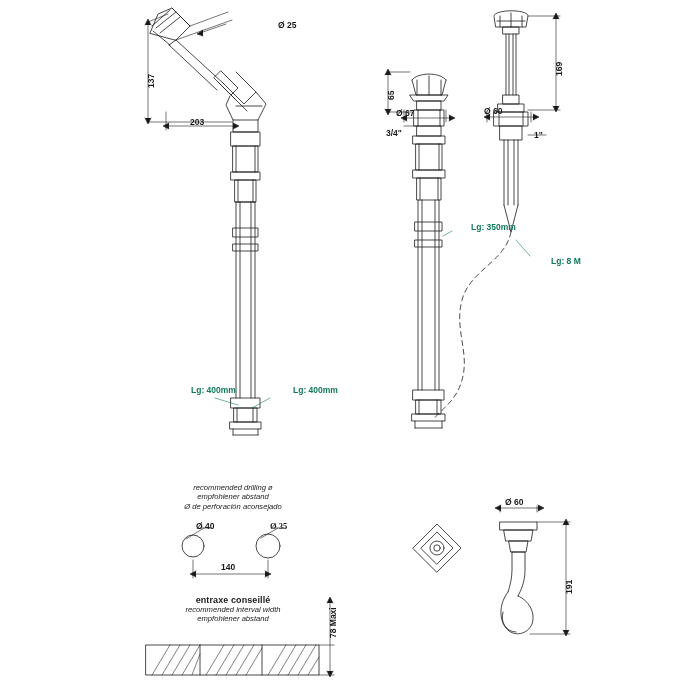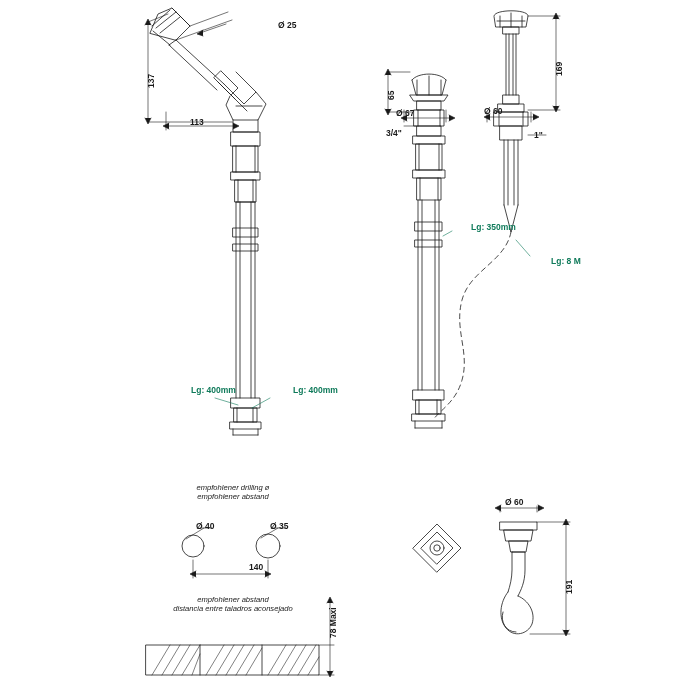--- a/index.html
+++ b/index.html
@@ -226,45 +226,47 @@
       <path d="M563 630 L566 636 L569 630" fill="#1a1a1a"></path>
       <path d="M537 522 L570 522 M530 634 L570 634"></path>
     </g>
   </g>
 
   </g>
 </svg>
 
 <div class="lbl" style="left:230px;top:20px;margin-left:48px;">Ø 25</div>
 <div class="lbl rot" style="left:146px;top:88px;transform:rotate(-90deg);">137</div>
-<div class="lbl" style="left:190px;top:117px;">113</div>
+<div class="lbl" style="left:190px;top:117px;">203</div>
 <div class="lbl green" style="left:170px;top:385px;">Lg: 400mm</div>
 <div class="lbl green" style="left:272px;top:385px;">Lg: 400mm</div>
 
 <div class="lbl rot" style="left:386px;top:100px;transform:rotate(-90deg);">65</div>
 <div class="lbl" style="left:396px;top:108px;">Ø 67</div>
 <div class="lbl" style="left:386px;top:128px;">3/4"</div>
 <div class="lbl" style="left:484px;top:106px;">Ø 60</div>
 <div class="lbl" style="left:534px;top:130px;">1"</div>
 <div class="lbl rot" style="left:554px;top:76px;transform:rotate(-90deg);">169</div>
 <div class="lbl green" style="left:450px;top:222px;">Lg: 350mm</div>
 <div class="lbl green" style="left:530px;top:256px;">Lg: 8 M</div>
 
 <div class="cap" style="left:118px;top:483px;width:230px;">
-  <i>empfohlener drilling ø</i>
+  <i>recommended drilling ø</i>
+  <i>empfohlener abstand</i>
+  <i>Ø de perforación aconsejado</i>
+</div>
+
+<div class="lbl" style="left:196px;top:521px;">Ø 40</div>
+<div class="lbl" style="left:270px;top:521px;font-family:Liberation Serif, serif;">Ø 35</div>
+<div class="lbl" style="left:221px;top:562px;">140</div>
+
+<div class="cap" style="left:118px;top:595px;width:230px;">
+  <b>entraxe conseillé</b>
+  <i>recommended interval width</i>
   <i>empfohlener abstand</i>
 </div>
 
-<div class="lbl" style="left:196px;top:521px;">Ø 40</div>
-<div class="lbl" style="left:270px;top:521px;">Ø 35</div>
-<div class="lbl" style="left:221px;top:562px;margin-left:28px;">140</div>
-
-<div class="cap" style="left:118px;top:595px;width:230px;">
-  <i>empfohlener abstand</i>
-  <i>distancia entre taladros aconsejado</i>
-</div>
-
 <div class="lbl rot" style="left:328px;top:638px;transform:rotate(-90deg);">78 Maxi</div>
 
 <div class="lbl" style="left:505px;top:497px;">Ø 60</div>
 <div class="lbl rot" style="left:564px;top:594px;transform:rotate(-90deg);">191</div>
 
 </div>
 
 </body></html>

